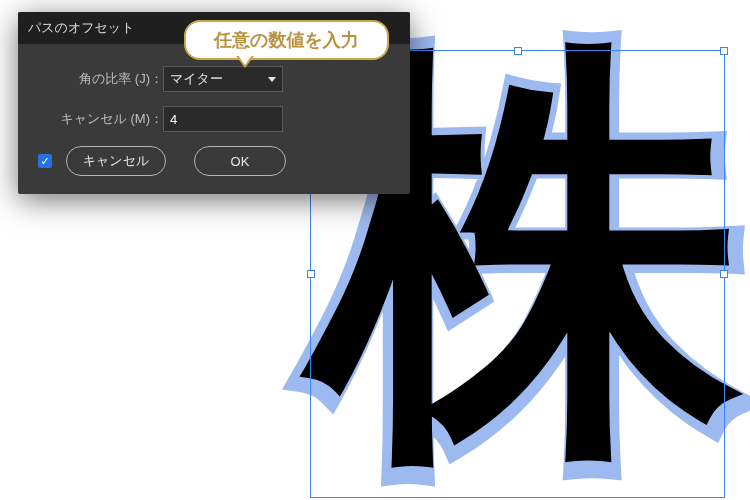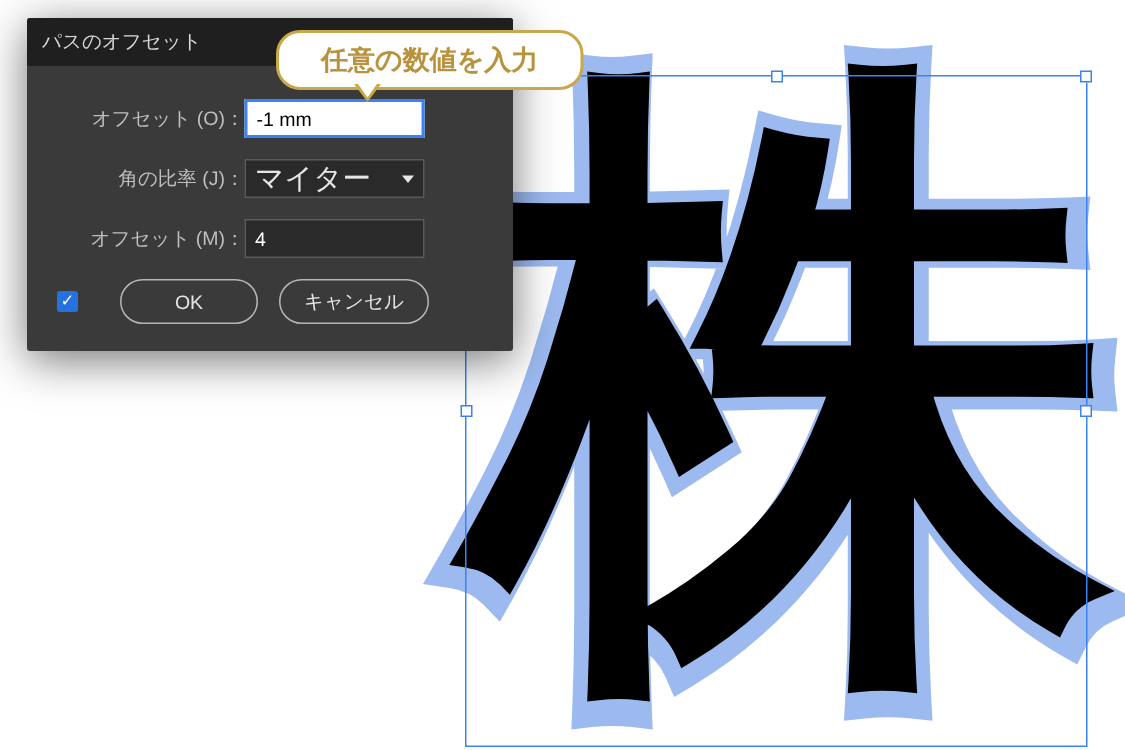--- a/index.html
+++ b/index.html
@@ -14,29 +14,29 @@
   .handle.tr { right: -4px; top: -4px; }
   .handle.tm { left: 50%; top: -4px; margin-left: -4px; }
   .handle.ml { left: -4px; top: 50%; margin-top: -4px; }
   .handle.mr { right: -4px; top: 50%; margin-top: -4px; }
   .glyph-outer { position: absolute; font-family: "Yu Mincho","Hiragino Mincho ProN",serif; font-weight: 700; color: #c9ddf7; }
   .glyph-inner { position: absolute; font-family: "Yu Mincho","Hiragino Mincho ProN",serif; font-weight: 700; color: #000000; }
   .g1o { left: 303px; top: -40px; font-size: 450px; -webkit-text-stroke: 10px #9cbaf0; color: #ffffff; }
   .g1i { left: 312px; top: -30px; font-size: 430px; }
 
   
-  .dialog { position: absolute; left: 18px; top: 12px; width: 324px; background: #3a3a3a; color: #d8d8d8; box-shadow: 0 6px 30px rgba(0,0,0,0.55); border-radius: 2px; font-size: 13px; }
+  .dialog { position: absolute; left: 18px; top: 12px; width: 392px; background: #3a3a3a; color: #d8d8d8; box-shadow: 0 6px 30px rgba(0,0,0,0.55); border-radius: 2px; font-size: 13px; }
   .dlg-titlebar { display: flex; align-items: center; height: 32px; background: #1f1f1f; padding: 0 10px; border-top-left-radius: 2px; border-top-right-radius: 2px; font-size: 13px; }
   .dlg-body { padding: 22px 20px 18px 20px; }
   .row { display: flex; align-items: center; margin-bottom: 14px; }
   .row .label { width: 125px; text-align: right; color: #bfbfbf; font-size: 13px; }
   .tf { height: 26px; background: #2a2a2a; border: 1px solid #5a5a5a; color: #ffffff; padding: 0 6px; font-size: 13px; outline: none; }
   .tf.offset { background: #ffffff; color: #000000; width: 120px; border: 2px solid #3b82f6; }
   .tf.ratio { width: 120px; }
-  .select { display: flex; align-items: center; justify-content: space-between; height: 26px; width: 120px; background: #2a2a2a; border: 1px solid #5a5a5a; color: #e6e6e6; font-size: 19px; padding: 0 6px; cursor: default; }
+  .select { display: flex; align-items: center; justify-content: space-between; height: 26px; width: 120px; background: #2a2a2a; border: 1px solid #5a5a5a; color: #e6e6e6; font-size: 13px; padding: 0 6px; cursor: default; }
   .select .chev { width: 0; height: 0; border-left: 4px solid transparent; border-right: 4px solid transparent; border-top: 5px solid #e6e6e6; }
 
   .footer { display: flex; align-items: center; margin-top: 6px; }
   .checkbox { display: inline-flex; align-items: center; gap: 6px; font-size: 13px; color: #e6e6e6; }
   .cbx { width: 14px; height: 14px; background: #2671e0; border-radius: 2px; display: inline-flex; align-items: center; justify-content: center; color: #fff; font-size: 11px; line-height: 1; }
   .btn { display: inline-flex; align-items: center; justify-content: center; height: 30px; border: 1.5px solid #b6b6b6; border-radius: 15px; background: transparent; color: #e6e6e6; font-size: 13px; cursor: default; }
   .btn.ok { width: 92px; margin-left: 28px; }
   .btn.cancel { width: 100px; margin-left: 14px; }
 
   
@@ -61,44 +61,40 @@
       <div class="handle mr"></div>
     </div>
   </div>
 
   <div class="dialog">
     <div class="dlg-titlebar">
       <span>パスのオフセット</span>
     </div>
     <div class="dlg-body">
 
-      <div class="row">
-        <span class="label">オフセット (O)：</span>
-        <input class="tf offset" value="-1 mm" style="">
-      </div>
 
       <div class="row">
         <span class="label">角の比率 (J)：</span>
         <div class="select">
           <span>マイター</span>
           <span class="chev"></span>
         </div>
       </div>
 
       <div class="row">
-        <span class="label">オフセット (M)：</span>
+        <span class="label">キャンセル (M)：</span>
         <input class="tf ratio" value="4" style="">
       </div>
 
       <div class="footer">
         <label class="checkbox">
           <span class="cbx">✓</span>
         </label>
+        <button class="btn cancel">キャンセル</button>
         <button class="btn ok">OK</button>
-        <button class="btn cancel">キャンセル</button>
       </div>
 
     </div>
   </div>
 
   <div class="callout">
     <div class="callout-bubble">任意の数値を入力</div>
     <div class="callout-tail"></div>
   </div>
 

